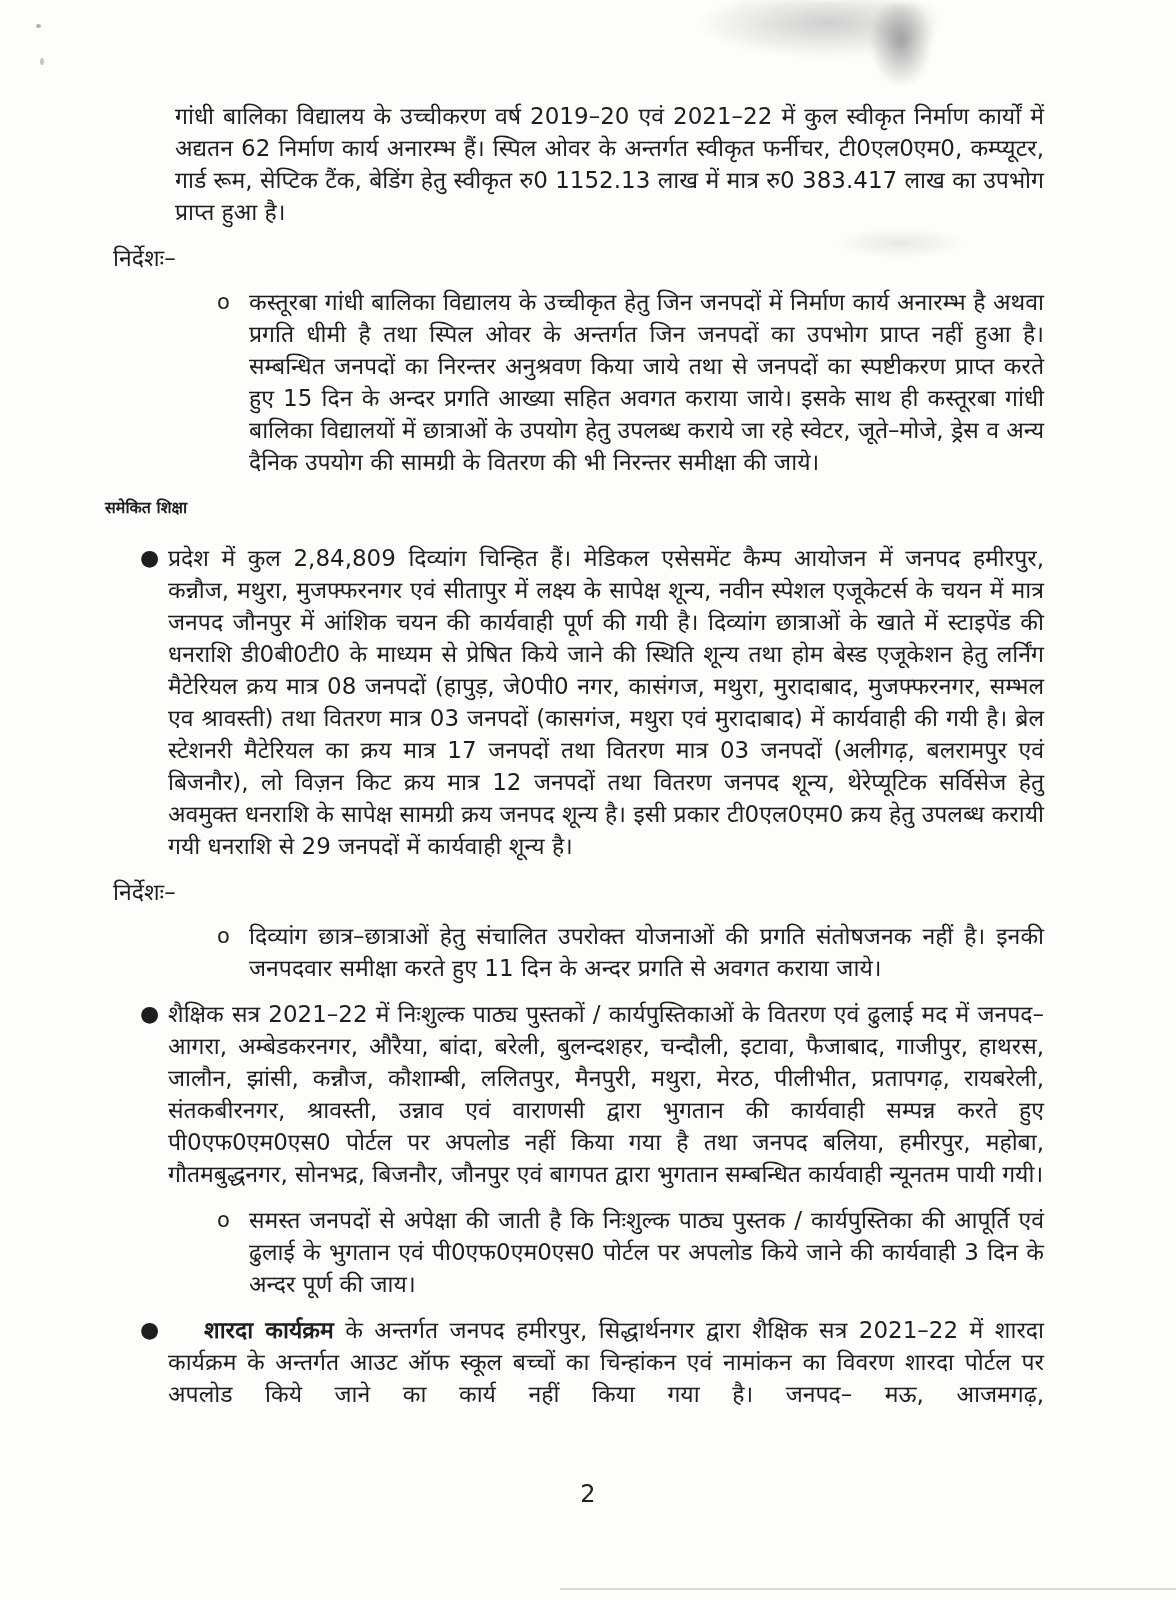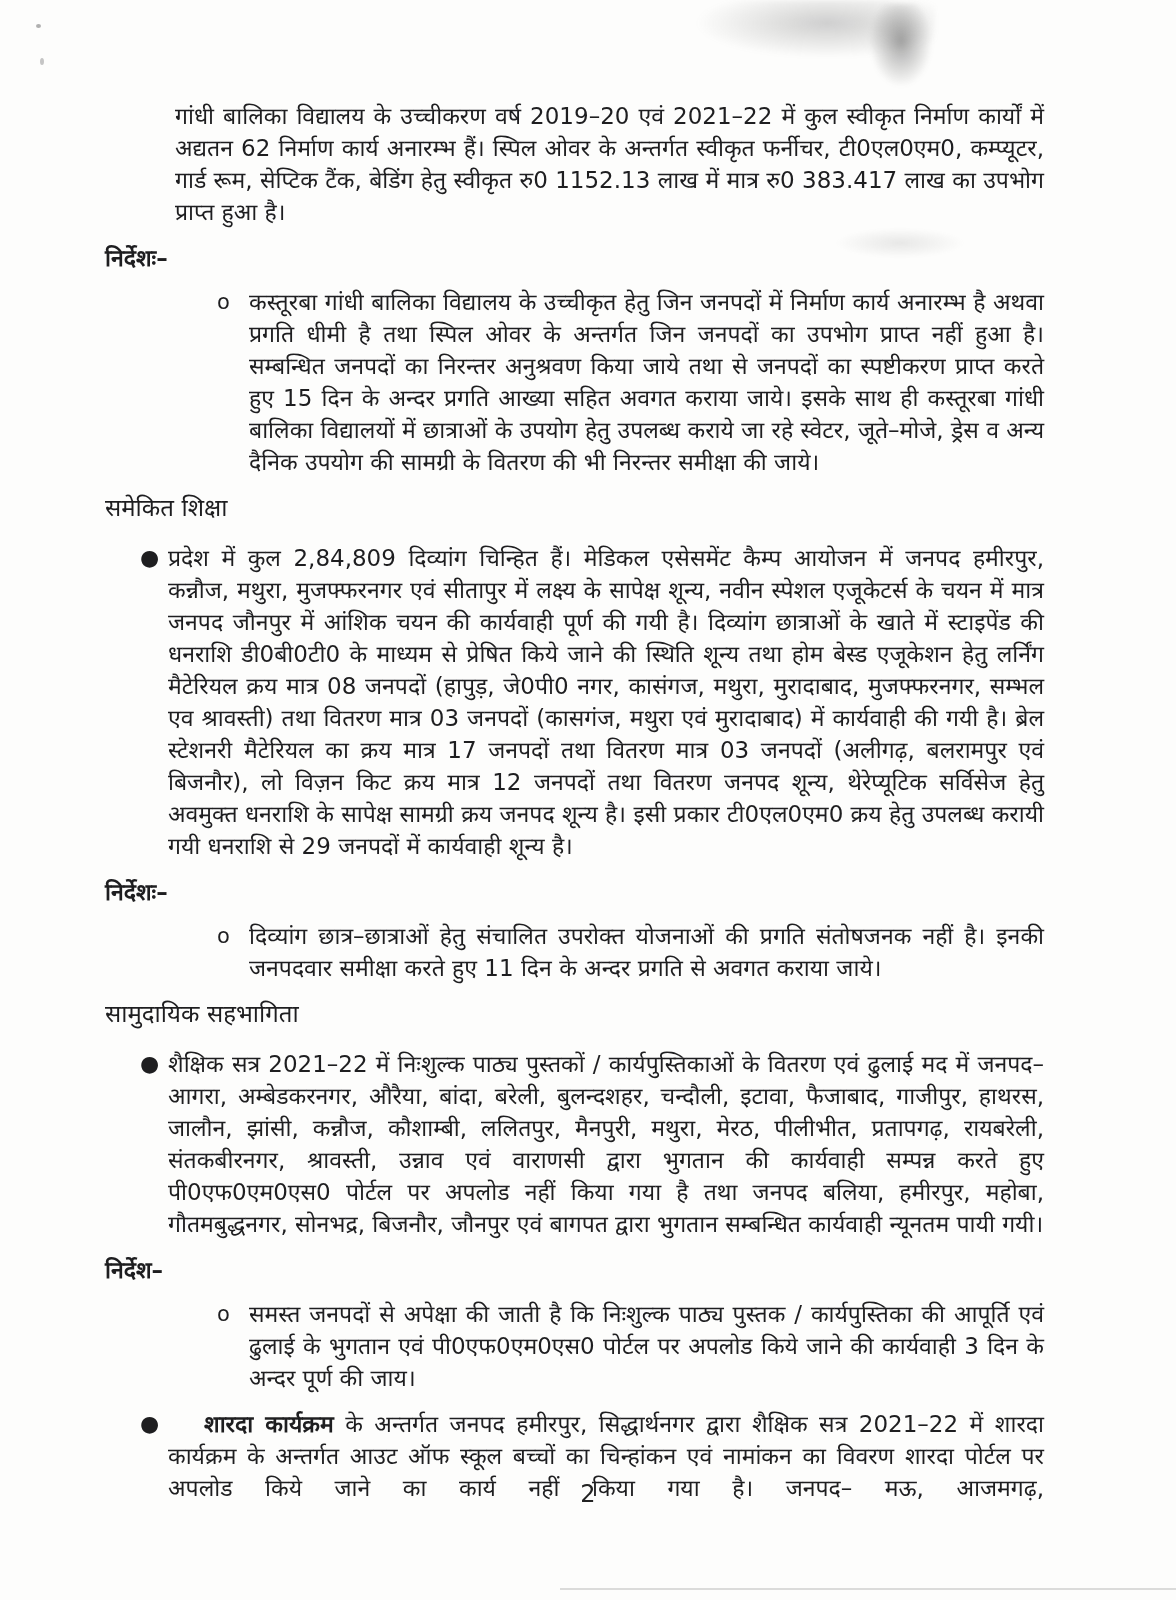--- a/index.html
+++ b/index.html
@@ -35,24 +35,24 @@
     font-size:23px; line-height:32px;
   }
   .jtext { text-align:justify; }
   .jlast { text-align-last:justify; }
 
   .para { margin-bottom:14px; }
   .ind-70  { margin-left:70px; }
   .ind-63  { margin-left:63px; }
   .ind-117 { margin-left:117px; }
 
-  .directive { font-weight:700; margin:2px 0 12px 0; }
+  .directive { font-weight:400; margin:2px 0 12px 8px; }
 
   .section {
-    font-size:24px; font-weight:400;
+    font-size:16px; font-weight:700;
     margin:14px 0 18px 0;
   }
 
   .bullet { display:flex; align-items:flex-start; margin-bottom:14px; }
   .bullet.circle { margin-left:112px; }
   .bullet.dot    { margin-left:35px; }
   .marker { flex:0 0 32px; }
   .bullet.dot .marker { flex:0 0 28px; }
   .cmark { font-size:21px; line-height:32px; }
   .dmark { font-size:22px; line-height:32px; }
@@ -95,28 +95,26 @@
       <div class="btext jtext">प्रदेश में कुल 2,84,809 दिव्यांग चिन्हित हैं। मेडिकल एसेसमेंट कैम्प आयोजन में जनपद हमीरपुर, कन्नौज, मथुरा, मुजफ्फरनगर एवं सीतापुर में लक्ष्य के सापेक्ष शून्य, नवीन स्पेशल एजूकेटर्स के चयन में मात्र जनपद जौनपुर में आंशिक चयन की कार्यवाही पूर्ण की गयी है। दिव्यांग छात्राओं के खाते में स्टाइपेंड की धनराशि डी0बी0टी0 के माध्यम से प्रेषित किये जाने की स्थिति शून्य तथा होम बेस्ड एजूकेशन हेतु लर्निंग मैटेरियल क्रय मात्र 08 जनपदों (हापुड़, जे0पी0 नगर, कासंगज, मथुरा, मुरादाबाद, मुजफ्फरनगर, सम्भल एव श्रावस्ती) तथा वितरण मात्र 03 जनपदों (कासगंज, मथुरा एवं मुरादाबाद) में कार्यवाही की गयी है। ब्रेल स्टेशनरी मैटेरियल का क्रय मात्र 17 जनपदों तथा वितरण मात्र 03 जनपदों (अलीगढ़, बलरामपुर एवं बिजनौर), लो विज़न किट क्रय मात्र 12 जनपदों तथा वितरण जनपद शून्य, थेरेप्यूटिक सर्विसेज हेतु अवमुक्त धनराशि के सापेक्ष सामग्री क्रय जनपद शून्य है। इसी प्रकार टी0एल0एम0 क्रय हेतु उपलब्ध करायी गयी धनराशि से 29 जनपदों में कार्यवाही शून्य है।</div>
     </div>
 
     <p class="directive ind-63">निर्देशः–</p>
 
     <div class="bullet circle">
       <span class="marker cmark">o</span>
       <div class="btext jtext">दिव्यांग छात्र–छात्राओं हेतु संचालित उपरोक्त योजनाओं की प्रगति संतोषजनक नहीं है। इनकी जनपदवार समीक्षा करते हुए 11 दिन के अन्दर प्रगति से अवगत कराया जाये।</div>
     </div>
 
-    <h2 class="section">सामुदायिक सहभागिता</h2>
 
     <div class="bullet dot">
       <span class="marker dmark">●</span>
       <div class="btext jtext">शैक्षिक सत्र 2021–22 में निःशुल्क पाठ्य पुस्तकों / कार्यपुस्तिकाओं के वितरण एवं ढुलाई मद में जनपद–आगरा, अम्बेडकरनगर, औरैया, बांदा, बरेली, बुलन्दशहर, चन्दौली, इटावा, फैजाबाद, गाजीपुर, हाथरस, जालौन, झांसी, कन्नौज, कौशाम्बी, ललितपुर, मैनपुरी, मथुरा, मेरठ, पीलीभीत, प्रतापगढ़, रायबरेली, संतकबीरनगर, श्रावस्ती, उन्नाव एवं वाराणसी द्वारा भुगतान की कार्यवाही सम्पन्न करते हुए पी0एफ0एम0एस0 पोर्टल पर अपलोड नहीं किया गया है तथा जनपद बलिया, हमीरपुर, महोबा, गौतमबुद्धनगर, सोनभद्र, बिजनौर, जौनपुर एवं बागपत द्वारा भुगतान सम्बन्धित कार्यवाही न्यूनतम पायी गयी।</div>
     </div>
 
-    <p class="directive ind-117">निर्देश–</p>
 
     <div class="bullet circle">
       <span class="marker cmark">o</span>
       <div class="btext jtext">समस्त जनपदों से अपेक्षा की जाती है कि निःशुल्क पाठ्य पुस्तक / कार्यपुस्तिका की आपूर्ति एवं ढुलाई के भुगतान एवं पी0एफ0एम0एस0 पोर्टल पर अपलोड किये जाने की कार्यवाही 3 दिन के अन्दर पूर्ण की जाय।</div>
     </div>
 
     <div class="bullet dot">
       <span class="marker dmark">●</span>
       <div class="btext jtext jlast"><b class="lead">शारदा कार्यक्रम</b><span> के अन्तर्गत जनपद हमीरपुर, सिद्धार्थनगर द्वारा शैक्षिक सत्र 2021–22 में शारदा कार्यक्रम के अन्तर्गत आउट ऑफ स्कूल बच्चों का चिन्हांकन एवं नामांकन का विवरण शारदा पोर्टल पर अपलोड किये जाने का कार्य नहीं किया गया है। जनपद– मऊ, आजमगढ़,</span></div>
     </div>

